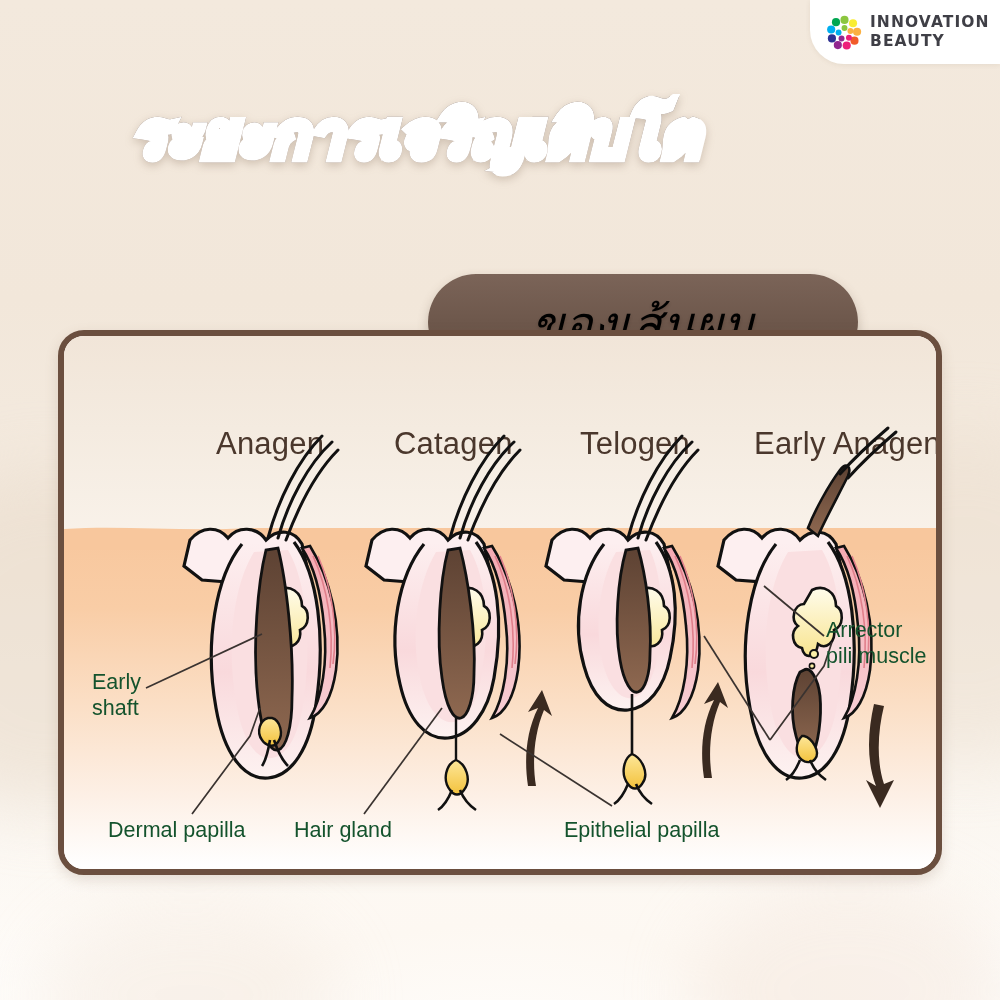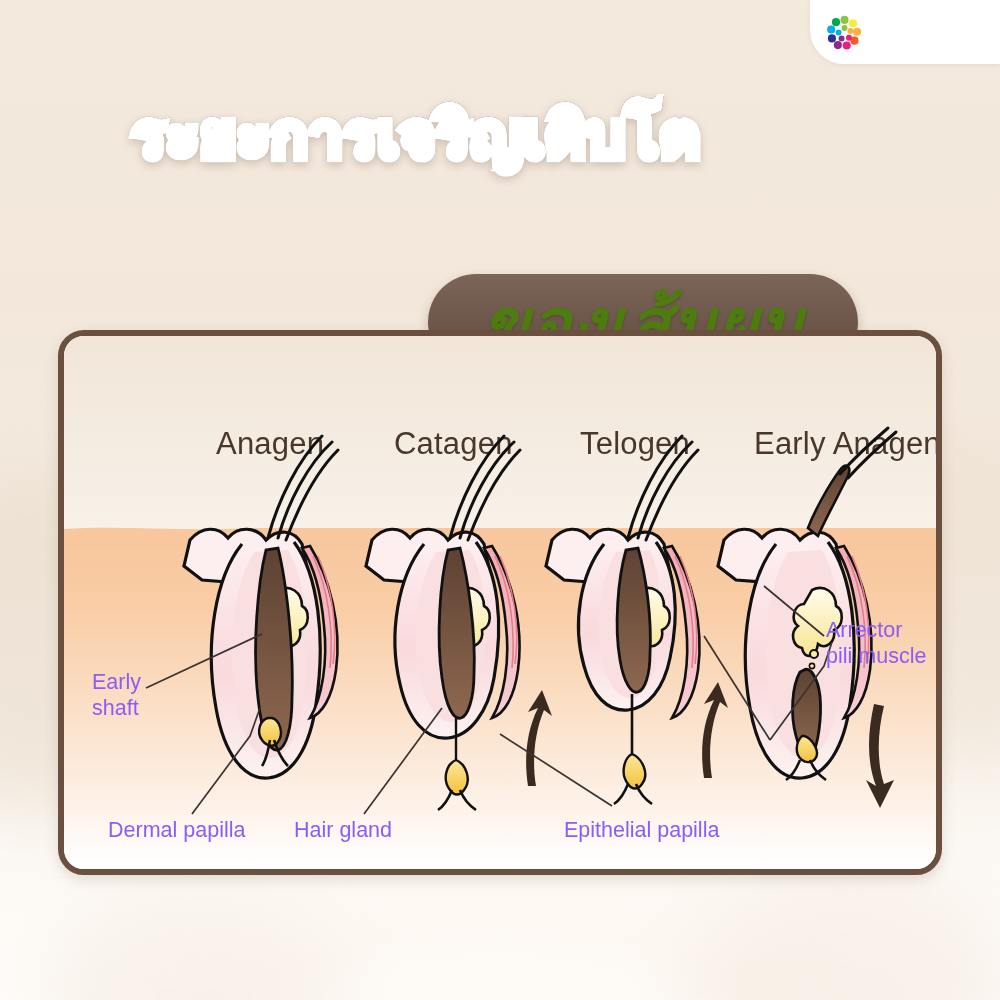--- a/index.html
+++ b/index.html
@@ -37,43 +37,43 @@
     font-family:"DejaVu Sans",sans-serif;
     font-size:15.5px;font-weight:700;color:#3f3f46;
     letter-spacing:1.1px;text-transform:uppercase;
   }
 
   
   .title-wrap{position:absolute;left:0;top:96px;width:1000px;height:190px;}
   .title-line1{
     position:absolute;left:132px;top:0px;
     font-family:"DejaVu Sans",sans-serif;
-    font-size:62px;font-weight:700;
+    font-size:62px;font-weight:700;font-style:italic;
     letter-spacing:.5px;line-height:1.28;
     color:#6a5045;
     background:linear-gradient(180deg,#4f3a2f 0%,#6a5044 42%,#8f7462 75%,#6d5446 100%);
     -webkit-background-clip:text;background-clip:text;
     -webkit-text-fill-color:transparent;
     paint-order:stroke fill;
     -webkit-text-stroke:9px #ffffff;
     filter:drop-shadow(0 3px 4px rgba(120,95,72,.28));
     white-space:nowrap;
   }
   .pill{
     position:absolute;left:428px;top:178px;width:430px;height:96px;
     background:linear-gradient(180deg,#7b6458 0%,#6e584c 48%,#634e43 100%);
     border-radius:48px;
     box-shadow:0 5px 11px rgba(95,72,55,.30);
   }
   .title-line2{
     position:absolute;left:428px;top:182px;width:430px;height:90px;
     display:flex;align-items:center;justify-content:center;
     font-family:"DejaVu Sans",sans-serif;
-    font-size:68px;font-weight:700;font-style:italic;
-    color:#4d7c0f;letter-spacing:.5px;white-space:nowrap;
+    font-size:47px;font-weight:400;font-style:italic;
+    color:#000000;letter-spacing:.5px;white-space:nowrap;
     text-shadow:0 2px 3px rgba(60,44,34,.30);
   }
 
   
   .card{
     position:absolute;left:58px;top:330px;width:884px;height:545px;
     border:6px solid #6b4f3f;border-radius:26px;
     background:#ffffff;overflow:hidden;box-sizing:border-box;
     box-shadow:0 5px 13px rgba(120,95,72,.18);
   }
@@ -88,21 +88,21 @@
   }
   .phase-row{position:absolute;left:0;top:90px;width:100%;height:46px;}
   .phase{
     position:absolute;top:0;
     font-size:31px;color:#4a372c;letter-spacing:.2px;white-space:nowrap;
     font-family:"Liberation Sans",sans-serif;
   }
 
   
   .lbl{
-    position:absolute;font-size:21.5px;color:#8b5cf6;line-height:1.2;
+    position:absolute;font-size:21.5px;color:#14532d;line-height:1.2;
     white-space:pre-line;font-family:"Liberation Sans",sans-serif;
   }
   svg{display:block;}
 </style>
 </head>
 <body>
 
 <div id="stage">
 
   <div class="bg-base"></div>
@@ -125,20 +125,24 @@
           <circle cx="14" cy="42" r="11" fill="#00aeef"></circle>
           <circle cx="27" cy="22" r="11" fill="#00a651"></circle>
           <circle cx="50" cy="38" r="8" fill="#8cc63f"></circle>
           <circle cx="66" cy="46" r="8" fill="#fbb040"></circle>
           <circle cx="62" cy="64" r="8" fill="#ed1e79"></circle>
           <circle cx="42" cy="66" r="8" fill="#92278f"></circle>
           <circle cx="34" cy="50" r="8" fill="#00aeef"></circle>
         </g>
       </svg>
     </div>
+    <div class="logo-words">
+      <span>Innovation</span>
+      <span>Beauty</span>
+    </div>
   </div>
 
   <div class="title-wrap">
     <div class="pill"></div>
     <div class="title-line1">ระยะการเจริญเติบโต</div>
     <div class="title-line2">ของเส้นผม</div>
   </div>
 
   <div class="card">
     <div class="card-inner">

